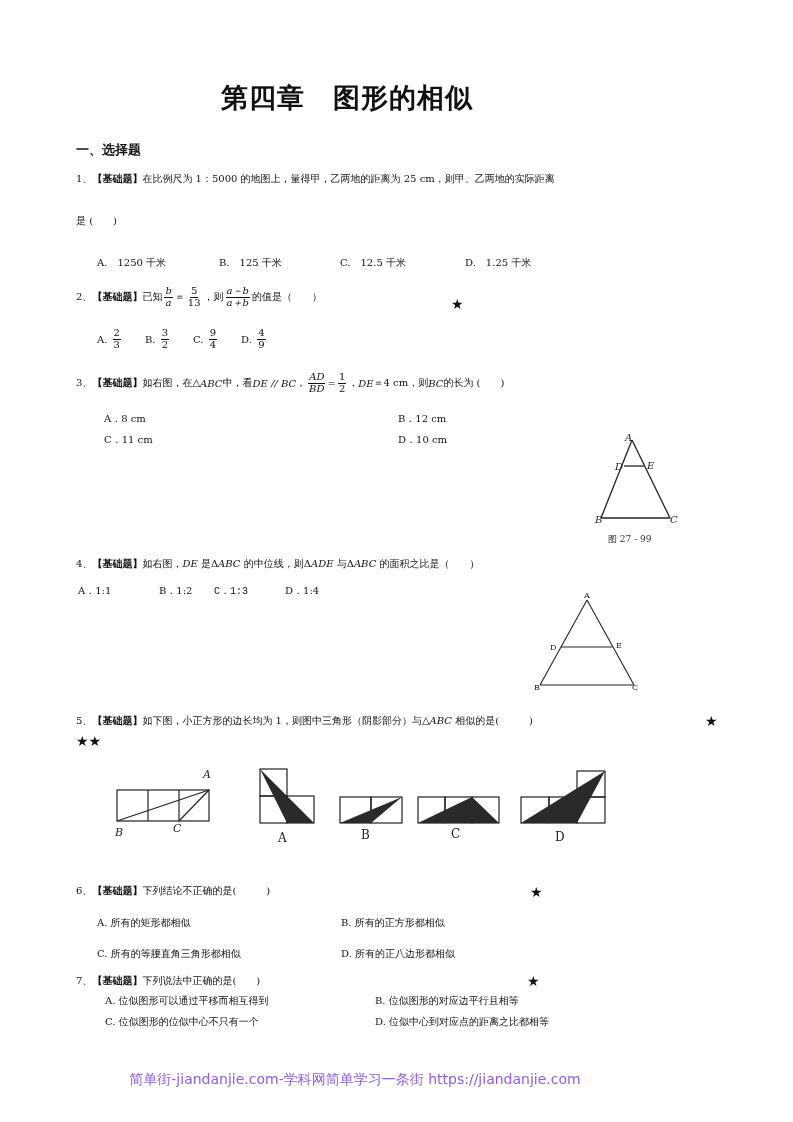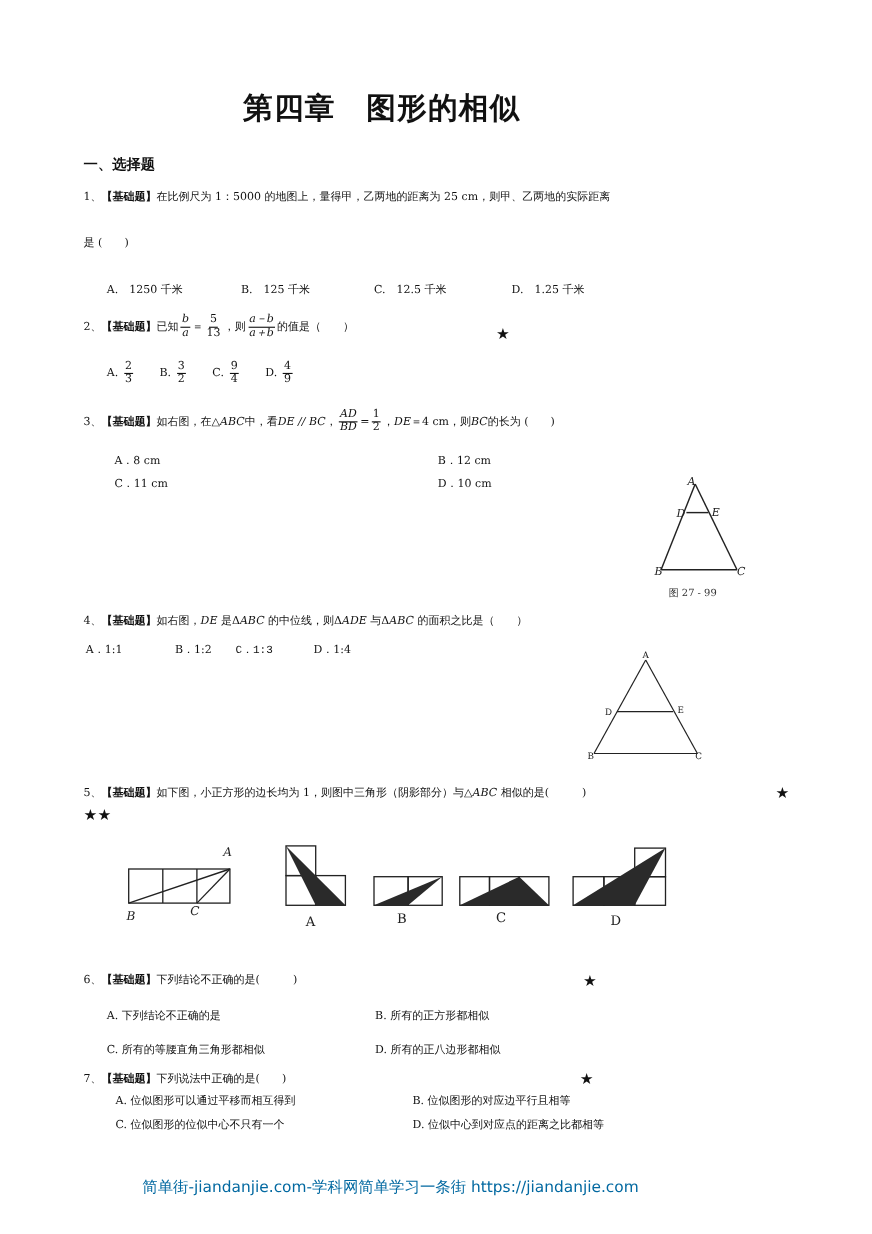--- a/index.html
+++ b/index.html
@@ -10,21 +10,21 @@
            font-size:27px; font-weight:bold; letter-spacing:1px; }
   .section { left:76px; top:141px; font-family:"DejaVu Sans","Liberation Sans",sans-serif; font-weight:bold; font-size:13px; }
   .q { font-size:10px; }
   .bracket { font-weight:bold; }
   .it { font-style:italic; }
   .frac { display:inline-flex; flex-direction:column; align-items:center; vertical-align:middle; margin:0 2px; line-height:1.05; }
   .frac .num { border-bottom:1px solid #111; padding:0 1px; }
   .frac .den { padding:0 1px; }
   .star { font-family:"DejaVu Sans",sans-serif; font-size:14px; }
   .footer { left:0; width:710px; top:1071px; text-align:center; font-family:"DejaVu Sans","Liberation Sans",sans-serif;
-            font-size:14px; color:#0369a1; }
+            font-size:14px; color:#8b5cf6; }
   svg text { font-family:"DejaVu Serif","Liberation Serif",serif; }
 </style>
 </head>
 <body>
 
 <div class="abs title">第四章　图形的相似</div>
 <div class="abs section">一、选择题</div>
 
 <div class="abs q" style="left:76px;top:172px;">
   <span>1、</span><span class="bracket">【基础题】</span><span>在比例尺为 1：5000 的地图上，量得甲，乙两地的距离为 25 cm，则甲、乙两地的实际距离</span>
@@ -197,21 +197,21 @@
     <text x="256" y="77">B</text>
     <text x="346" y="76">C</text>
     <text x="450" y="79">D</text>
   </g>
 </svg>
 
 <div class="abs q" style="left:76px;top:884px;">
   <span>6、</span><span class="bracket">【基础题】</span><span>下列结论不正确的是(　　　)</span>
 </div>
 <div class="abs star" style="left:530px;top:884px;">★</div>
-<div class="abs q" style="left:97px;top:916px;">A. 下列结论不正确的是</div>
+<div class="abs q" style="left:97px;top:916px;">A. 所有的矩形都相似</div>
 <div class="abs q" style="left:341px;top:916px;">B. 所有的正方形都相似</div>
 <div class="abs q" style="left:97px;top:947px;">C. 所有的等腰直角三角形都相似</div>
 <div class="abs q" style="left:341px;top:947px;text-align:right;">D. 所有的正八边形都相似</div>
 
 <div class="abs q" style="left:76px;top:974px;">
   <span>7、</span><span class="bracket">【基础题】</span><span>下列说法中正确的是(　　)</span>
 </div>
 <div class="abs star" style="left:527px;top:973px;">★</div>
 <div class="abs q" style="left:105px;top:994px;">A. 位似图形可以通过平移而相互得到</div>
 <div class="abs q" style="left:375px;top:994px;">B. 位似图形的对应边平行且相等</div>

